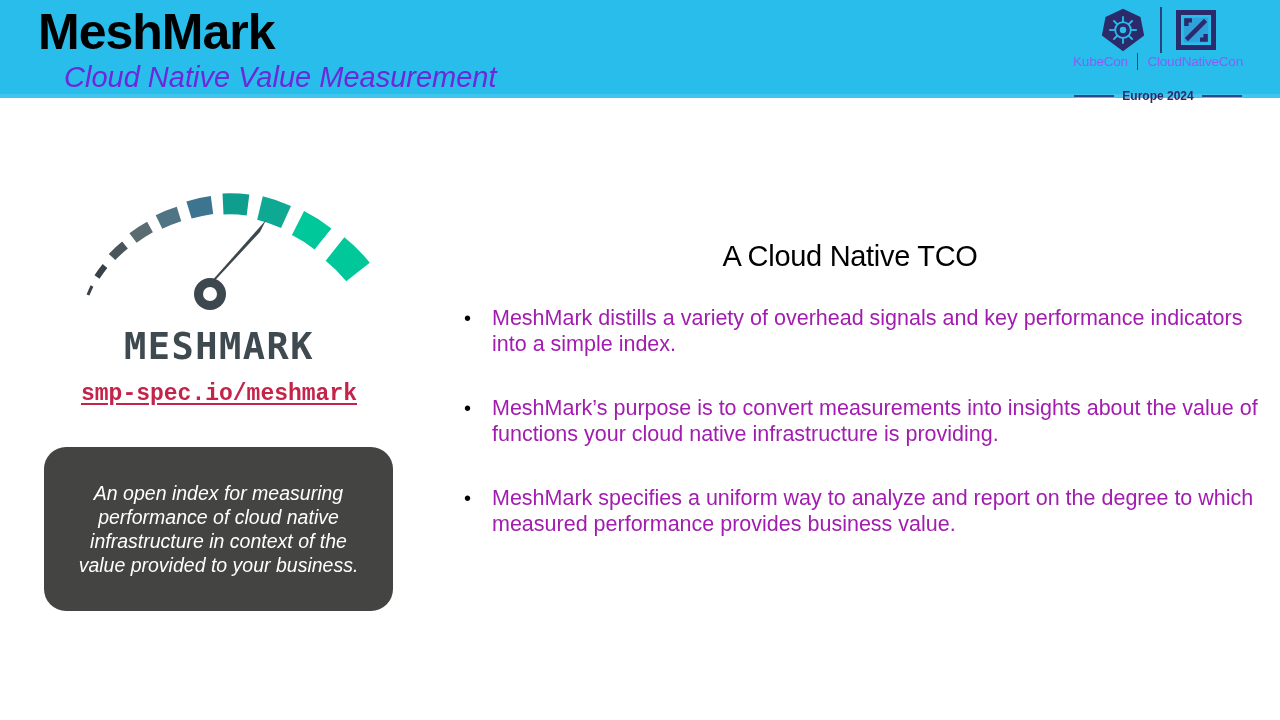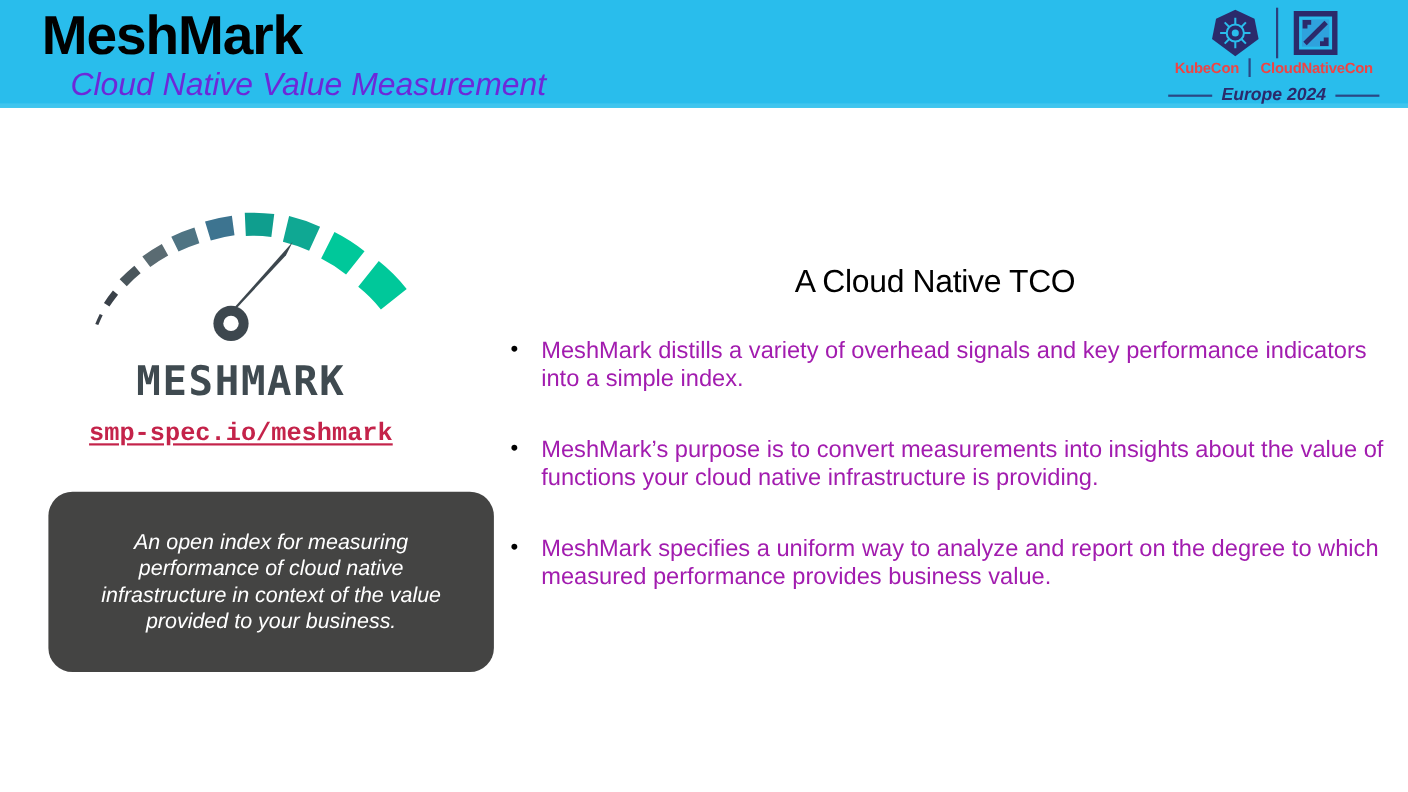--- a/index.html
+++ b/index.html
@@ -89,22 +89,22 @@
     left: 0;
     top: 47px;
     width: 220px;
     display: flex;
     align-items: center;
     justify-content: center;
     white-space: nowrap;
   }
   .lockup-names .name {
     font-size: 13.5px;
-    font-weight: bold;
-    color: #ef4444;
+    font-weight: normal;
+    color: #8b5cf6;
     letter-spacing: -0.2px;
   }
   .name-divider {
     width: 1.5px;
     height: 17px;
     background: #2B2A6B;
     margin: 0 9px;
     opacity: .8;
   }
   .lockup-edition {
@@ -116,26 +116,25 @@
     align-items: center;
     justify-content: center;
   }
   .edition-rule {
     height: 1.5px;
     width: 40px;
     background: #2B2A6B;
     opacity: .8;
   }
   .edition-text {
-    font-size: 16px;
+    font-size: 12px;
     font-weight: bold;
     color: #2B2A6B;
-    margin: 4px 8px;
-    white-space: nowrap;
-    font-style: italic;
+    margin: 15px 8px;
+    white-space: nowrap;
   }
 
   
   .gauge-wrap {
     position: absolute;
     left: 70px;
     top: 160px;
     width: 320px;
     height: 160px;
   }
@@ -166,21 +165,21 @@
     text-underline-offset: 3px;
     line-height: 28px;
     white-space: nowrap;
     cursor: pointer;
     font-family: Liberation Mono, monospace;
   }
   .callout-box {
     position: absolute;
     left: 44px;
     top: 447px;
-    width: 405px;
+    width: 349px;
     height: 164px;
     background: #444443;
     border-radius: 22px;
     display: flex;
     align-items: center;
     justify-content: center;
     box-sizing: border-box;
     padding: 0 28px;
   }
   .callout-text {

